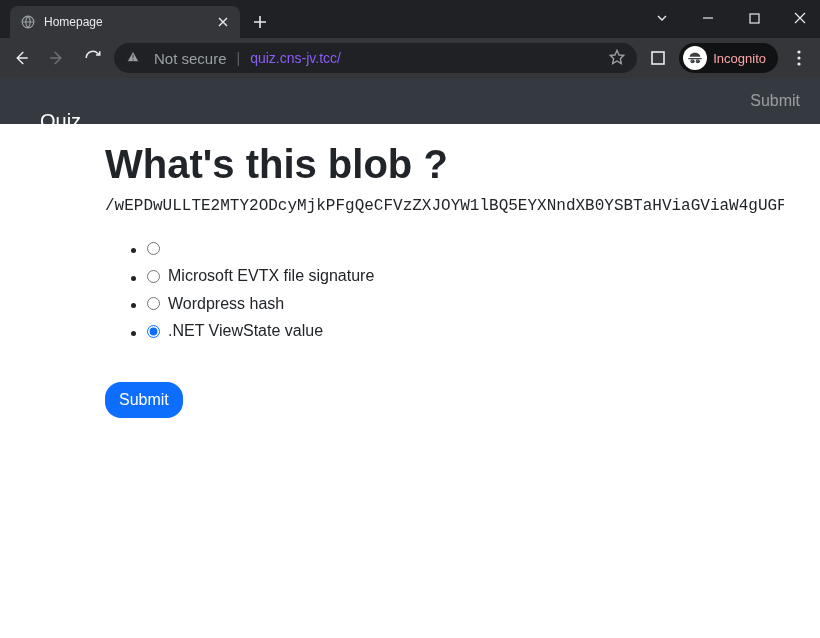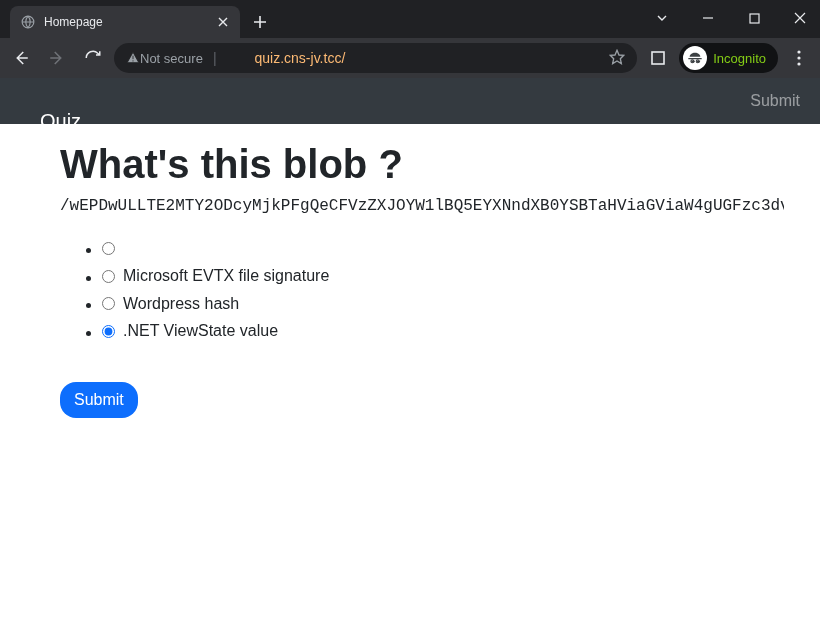--- a/index.html
+++ b/index.html
@@ -81,32 +81,32 @@
       background: #202124;
       height: 30px;
       border-radius: 15px;
       display: flex;
       align-items: center;
       padding: 0 12px;
       gap: 10px;
       color: #9aa0a6;
       font-size: 14px;
     }
-    .urlbar .notsecure { color: #9aa0a6; font-size: 13px; white-space: nowrap; display:flex; align-items:flex-start; gap:0;}
+    .urlbar .notsecure { color: #9aa0a6; font-size: 15px; white-space: nowrap; display:flex; align-items:flex-start; gap:14px;}
     .urlbar .divider { color: #5f6368; }
-    .urlbar .url { color: #fdba74; flex: 1; margin-left: 28px; }
+    .urlbar .url { color: #8b5cf6; flex: 1; }
     .urlbar .star { color: #9aa0a6; }
     .incognito-pill {
       background: #111214;
       height: 30px;
       border-radius: 15px;
       display: flex;
       align-items: center;
       gap: 6px;
-      color: #84cc16;
+      color: #fca5a5;
       font-size: 13px;
       padding: 0 12px 0 4px;
     }
     .incognito-pill .spy {
       width: 24px; height: 24px;
       background: #fff;
       border-radius: 50%;
       display: flex; align-items: center; justify-content: center;
     }
     .toolbar .square-icon {
@@ -137,20 +137,21 @@
       color: #fff;
       font-size: 20px;
       margin-top: 40px;
     }
     .navbar .reset {
       color: rgba(255,255,255,0.5);
       font-size: 16px;
     }
     .container {
       padding: 10px 36px 0 60px;
+      margin-left: 45px;
     }
     h1 {
       font-size: 40px;
       font-weight: 600;
       margin: 8px 0 10px 0;
       color: #212529;
     }
     .blob-wrap {
       overflow-x: scroll;
       white-space: nowrap;

